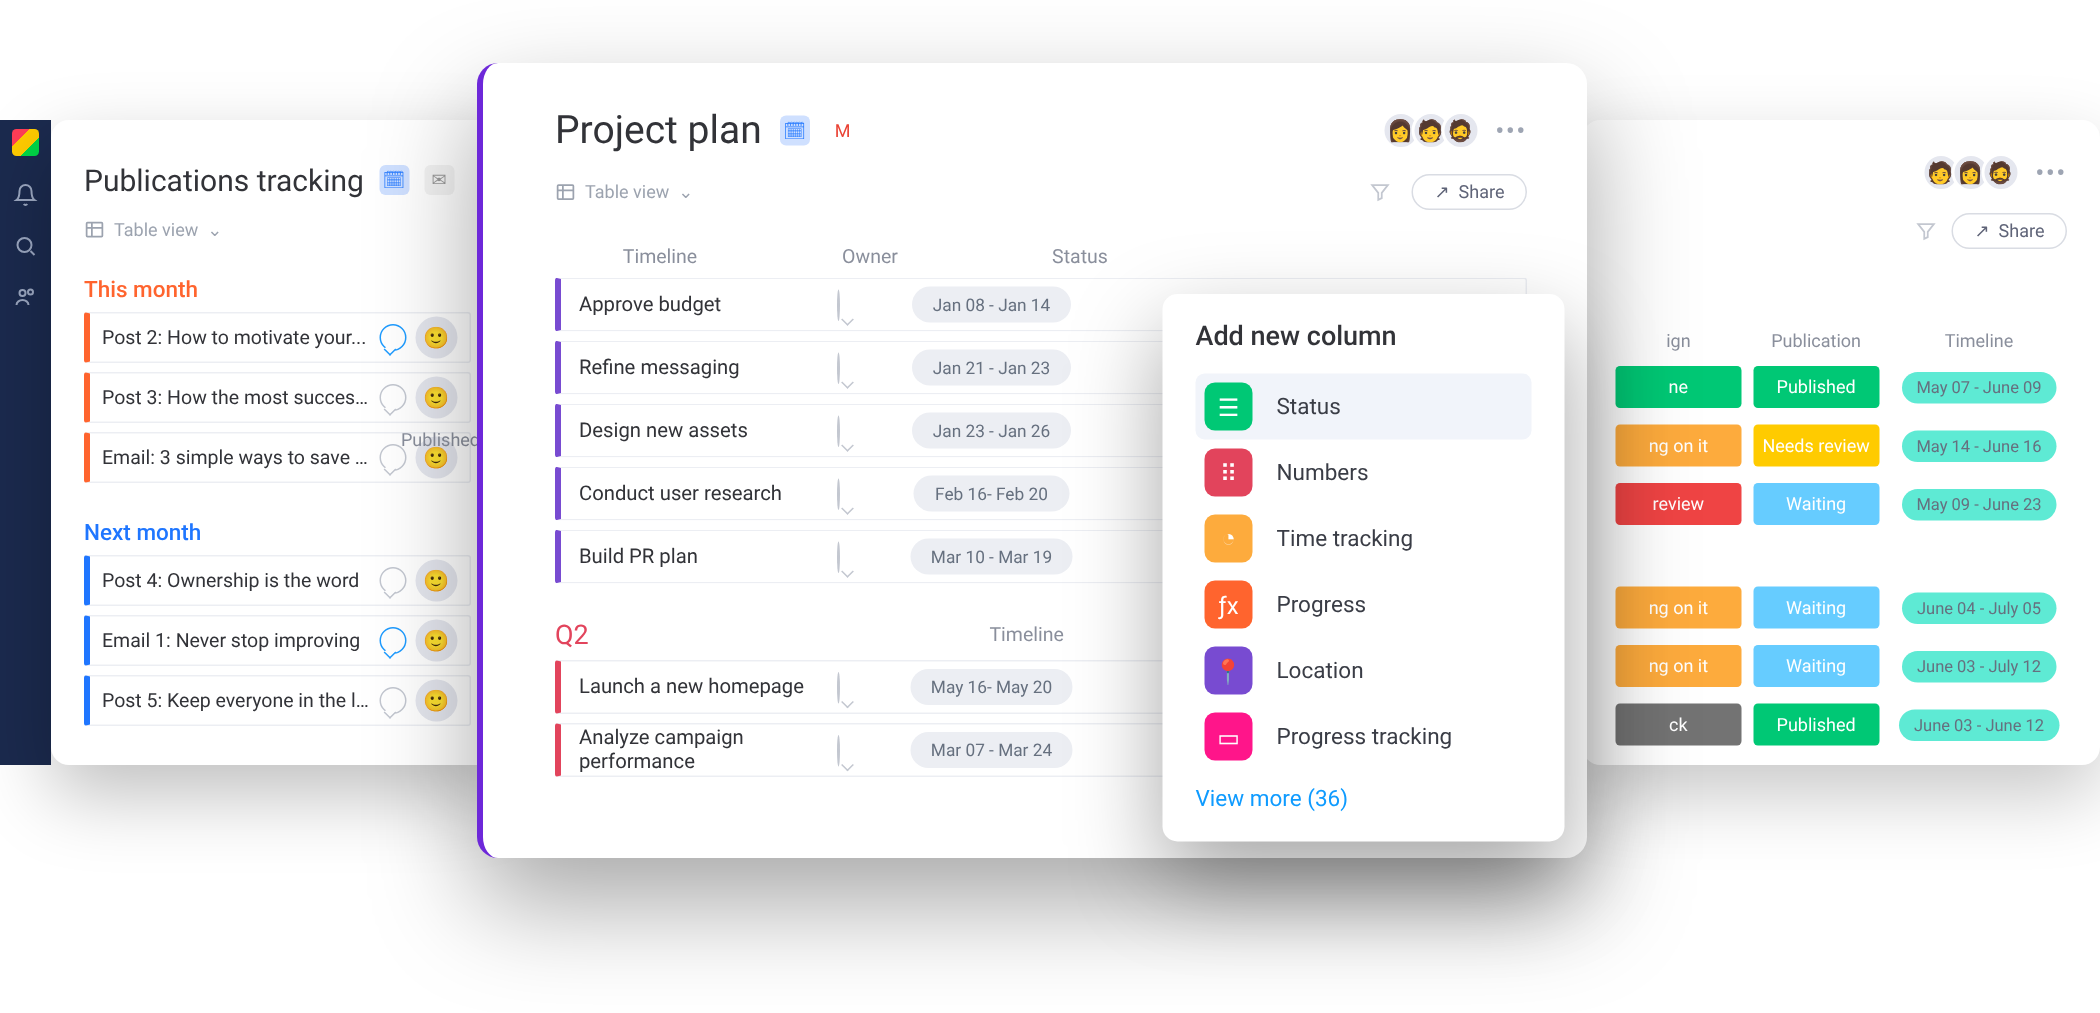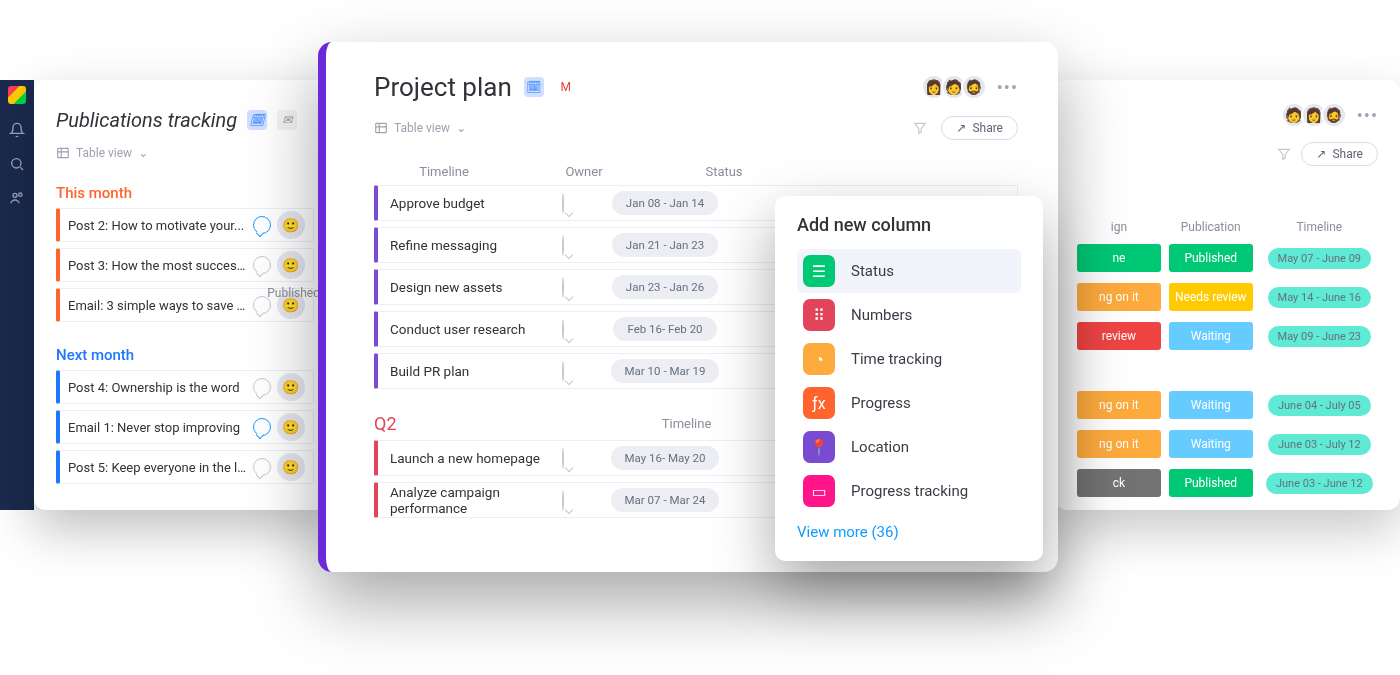--- a/index.html
+++ b/index.html
@@ -5,40 +5,40 @@
   * { box-sizing: border-box; margin: 0; padding: 0; font-family: -apple-system, BlinkMacSystemFont, "Segoe UI", Roboto, sans-serif; }
   body { width: 1400px; height: 675px; background: #fff; position: relative; overflow: hidden; }
 
   
   .rail { position: absolute; left: 0; top: 80px; width: 34px; height: 430px; background: #1b2a4e; display: flex; flex-direction: column; align-items: center; padding-top: 6px; gap: 18px; }
   .rail .logo { width: 18px; height: 18px; border-radius: 3px; background: linear-gradient(135deg,#ff3d57 0 33%,#ffcb00 33% 66%,#00d647 66%); }
   .rail .rail-icon { width: 16px; height: 16px; color: #9ba7c0; }
 
   
   .card-left { position: absolute; left: 34px; top: 80px; width: 300px; height: 430px; background: #fff; border-radius: 12px; box-shadow: 0 20px 50px rgba(0,0,0,.25); padding: 28px 20px 20px 22px; overflow: hidden; }
-  .board-title { font-size: 20px; font-weight: 400; color: #323338; display: flex; align-items: center; gap: 10px; font-style: italic; }
+  .board-title { font-size: 20px; font-weight: 400; color: #323338; display: flex; align-items: center; gap: 10px; }
   .int-badge { width: 20px; height: 20px; border-radius: 4px; display: inline-flex; align-items: center; justify-content: center; font-size: 12px; }
   .int-blue { background: #cfe0ff; color: #1f76ff; }
   .int-mail { background: #f3f3f3; color: #999; }
   .view-row { margin-top: 14px; font-size: 12px; color: #9ca3af; display: flex; align-items: center; gap: 6px; }
   .group-title { font-size: 15px; font-weight: 500; margin-top: 24px; }
   .gt-orange { color: #ff642e; }
   .gt-blue { color: #1f76ff; }
   .col-head { position: absolute; top: 206px; right: 14px; font-size: 12px; color: #8a8f9c; }
   .row { display: flex; align-items: center; height: 34px; border: 1px solid #eceef3; border-left: 4px solid #ff642e; margin-top: 6px; padding: 0 8px; font-size: 13px; color: #323338; border-radius: 2px; gap: 6px; }
   .row.blue { border-left-color: #1f76ff; }
   .row .txt { flex: 1; white-space: nowrap; overflow: hidden; text-overflow: ellipsis; }
   .chat-ico { width: 18px; height: 18px; border-radius: 50%; border: 1.5px solid #c3c7d0; position: relative; flex: 0 0 auto; }
   .chat-ico.active { border-color: #1f9cff; }
   .chat-ico::after { content:""; position:absolute; bottom:-3px; left:3px; width:5px;height:5px; background:#fff; border:1.5px solid #c3c7d0; border-top:0;border-left:0; transform:rotate(45deg); }
   .chat-ico.active::after{ border-color:#1f9cff; }
   .avatar { width: 28px; height: 28px; border-radius: 50%; background: #e5e7ef; flex: 0 0 auto; background-size:cover; display:flex;align-items:center;justify-content:center;font-size:14px; }
 
   
-  .card-center { position: absolute; left: 318px; top: 42px; width: 740px; height: 530px; background: #fff; border-radius: 14px; box-shadow: 0 30px 70px rgba(0,0,0,.35); padding: 30px 40px 30px 48px; border-left: 8px solid #6d28d9; }
+  .card-center { position: absolute; left: 318px; top: 42px; width: 740px; height: 530px; background: #fff; border-radius: 14px; box-shadow: 0 30px 70px rgba(0,0,0,.35); padding: 30px 40px 30px 48px; border-left: 4px solid #6d28d9; }
   .board-center-title { font-size: 26px; font-weight: 400; color: #323338; display:flex; align-items:center; gap:12px; }
   .center-hdr { display:flex; align-items:center; justify-content:space-between; }
   .avatars { display:flex; }
   .avatars .avatar { margin-left:-6px; border:2px solid #fff; width:26px;height:26px; }
   .dots { color:#9ea5b3; margin-left:10px; font-size:18px; letter-spacing:1px; }
   .share-btn { border:1px solid #d9dce3; border-radius:16px; padding:4px 14px; font-size:12px; color:#5f6478; background:#fff; display:flex; align-items:center; gap:6px; }
   .toolbar { display:flex; justify-content:space-between; align-items:center; margin-top:14px; }
   .funnel { width:14px;height:14px; color:#c3c7d0; }
   .grp-hdr { display:flex; align-items:center; margin-top:24px; font-size:13px; color:#8a8f9c; }
   .grp-hdr .gname { font-size:18px; font-weight:400; width:260px; }

